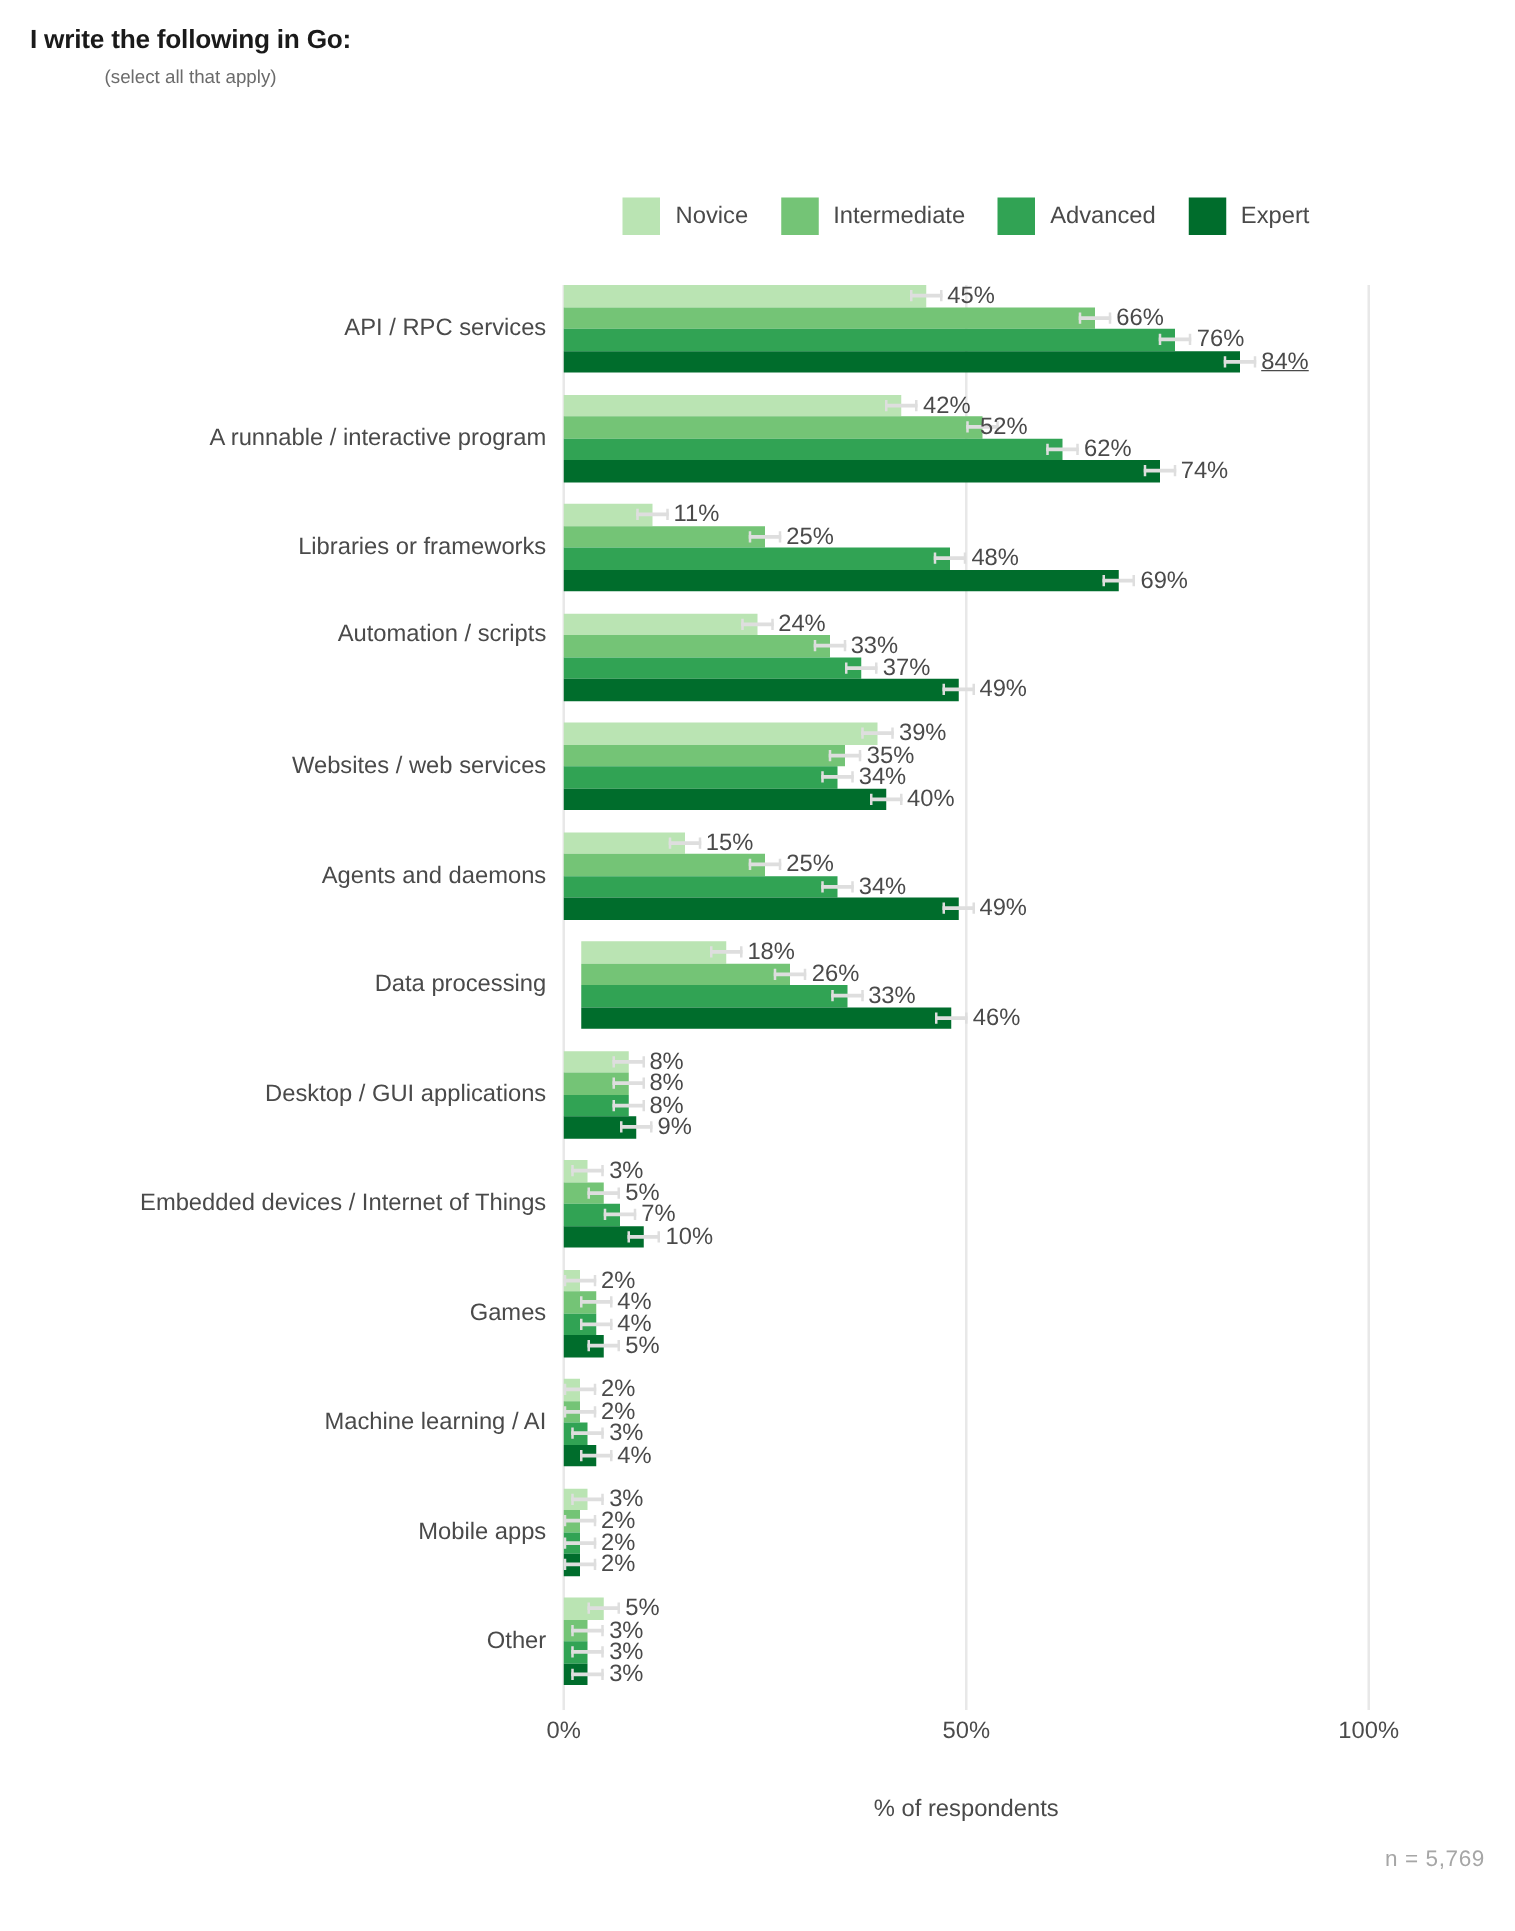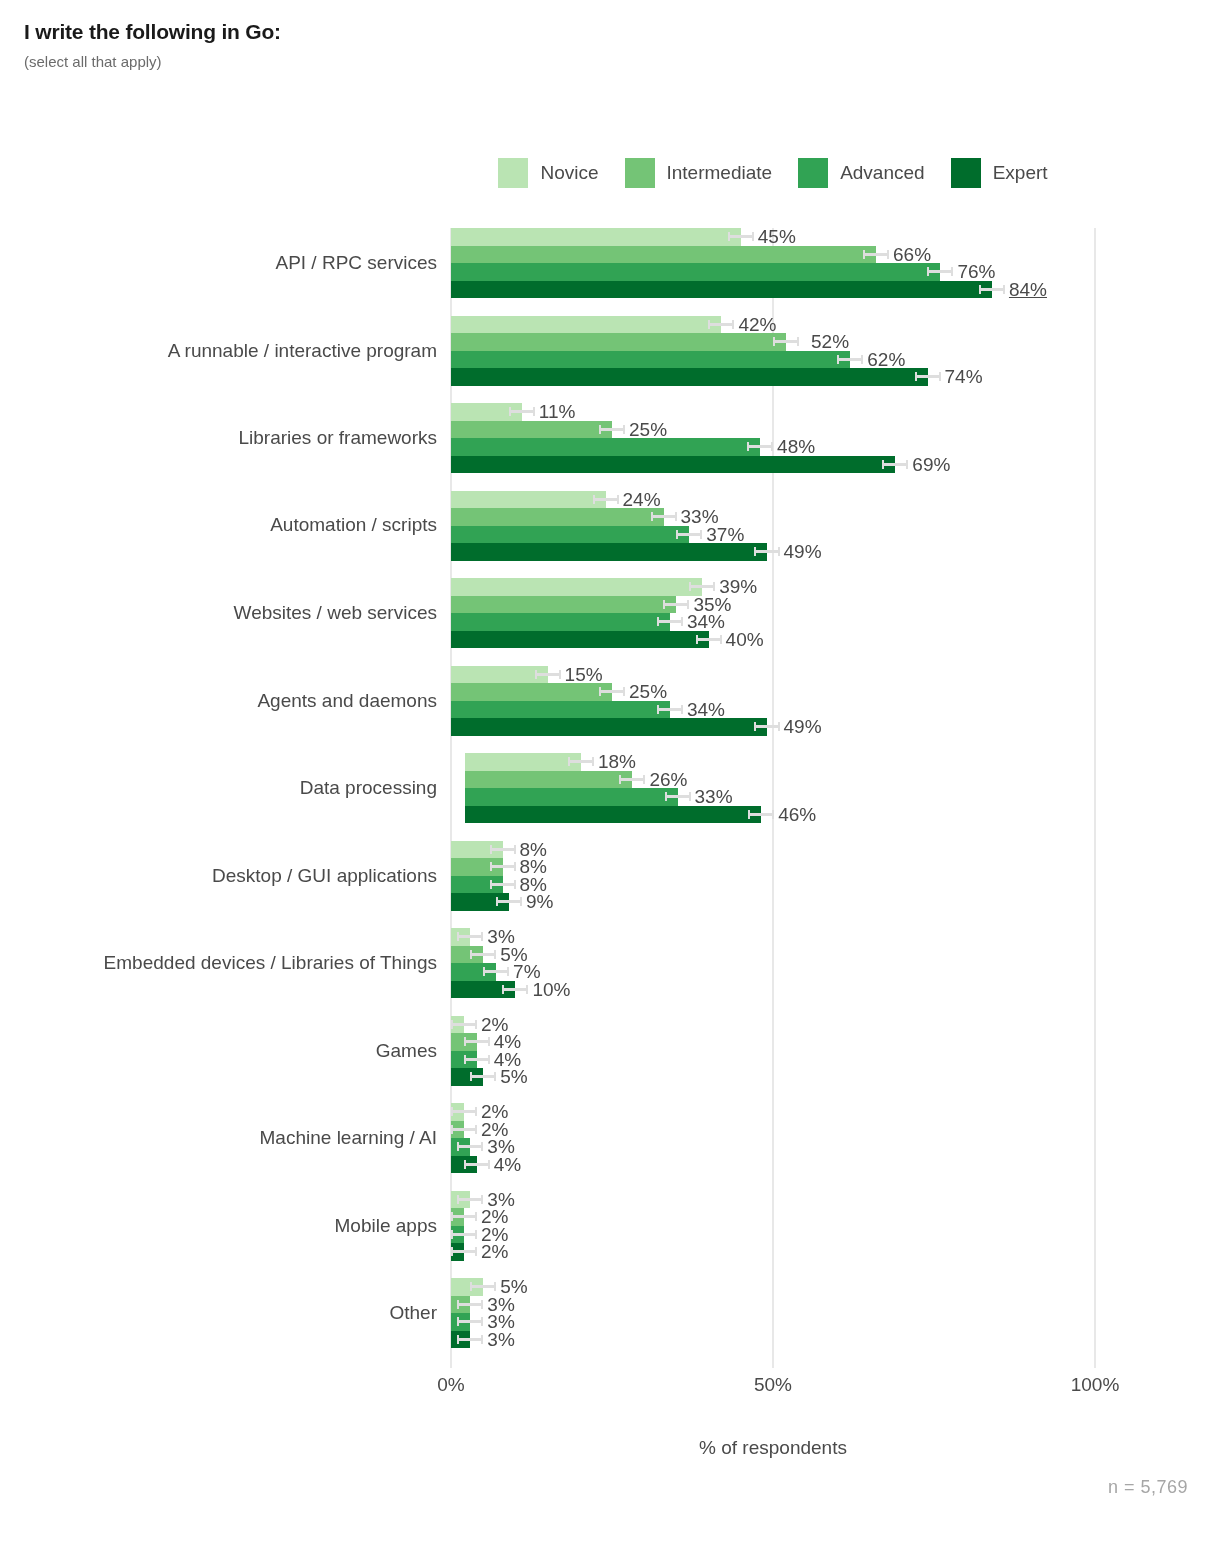--- a/index.html
+++ b/index.html
@@ -24,20 +24,21 @@
     color: #1a1a1a;
     letter-spacing: -0.2px;
     margin: 0;
     white-space: nowrap;
   }
   #chart-subtitle {
     font-size: 15px;
     color: #6b6b6b;
     margin: 9px 0 0 0;
     white-space: nowrap;
+    text-align: center;
   }
 
   
   #legend {
     position: absolute;
     left: 451px;
     top: 158px;
     width: 644px;
     display: flex;
     justify-content: center;
@@ -183,26 +184,26 @@
     <div class="legend-item">
       <span class="legend-swatch" style="background: rgb(0, 109, 44);"></span>
       <span class="legend-label">Expert</span>
     </div>
   </div>
 
 <div id="cat-labels">
     <div class="cat-label" style="top: 35px;">API / RPC services</div>
     <div class="cat-label" style="top: 122.5px;">A runnable / interactive program</div>
     <div class="cat-label" style="top: 210px;">Libraries or frameworks</div>
-    <div class="cat-label" style="top: 297px; text-align: right;">Automation / scripts</div>
+    <div class="cat-label" style="top: 280px; text-align: right;">Automation / scripts</div>
     <div class="cat-label" style="top: 472.5px;">Agents and daemons</div>
     <div class="cat-label" style="top: 385px;">Websites / web services</div>
     <div class="cat-label" style="top: 560px;">Data processing</div>
     <div class="cat-label" style="top: 647.5px;">Desktop / GUI applications</div>
-    <div class="cat-label" style="top: 735px;">Embedded devices / Libraries of Things</div>
+    <div class="cat-label" style="top: 735px;">Embedded devices / Internet of Things</div>
     <div class="cat-label" style="top: 822.5px;">Games</div>
     <div class="cat-label" style="top: 910px;">Machine learning / AI</div>
     <div class="cat-label" style="top: 997.5px;">Mobile apps</div>
     <div class="cat-label" style="top: 1085px;">Other</div>
   </div>
 
 <div id="plot">
   <div id="gridlines">
       <div class="gridline" style="left: -1px;"></div>
       <div class="gridline" style="left: 321px;"></div>
@@ -233,21 +234,21 @@
       </div>
       <div class="bar-group" style="top: 87.5px; height: 70px;">
         <div class="bar-row">
           <div class="bar" title="A runnable / interactive program – Novice: 42%" style="width: 270.48px; background: rgb(186, 228, 179);"></div>
           <div class="errbar" style="left: 257.48px; width: 26px;"></div>
           <div class="bar-value" style="left: 287.48px;">42%</div>
         </div>
         <div class="bar-row">
           <div class="bar" title="A runnable / interactive program – Intermediate: 52%" style="width: 334.88px; background: rgb(116, 196, 118);"></div>
           <div class="errbar" style="left: 321.88px; width: 26px;"></div>
-          <div class="bar-value" style="left: 360px;">52%</div>
+          <div class="bar-value" style="left: 333px;">52%</div>
         </div>
         <div class="bar-row">
           <div class="bar" title="A runnable / interactive program – Advanced: 62%" style="width: 399.28px; background: rgb(49, 163, 84);"></div>
           <div class="errbar" style="left: 386.28px; width: 26px;"></div>
           <div class="bar-value" style="left: 416.28px;">62%</div>
         </div>
         <div class="bar-row">
           <div class="bar" title="A runnable / interactive program – Expert: 74%" style="width: 476.56px; background: rgb(0, 109, 44);"></div>
           <div class="errbar" style="left: 463.56px; width: 26px;"></div>
           <div class="bar-value" style="left: 493.56px;">74%</div>

